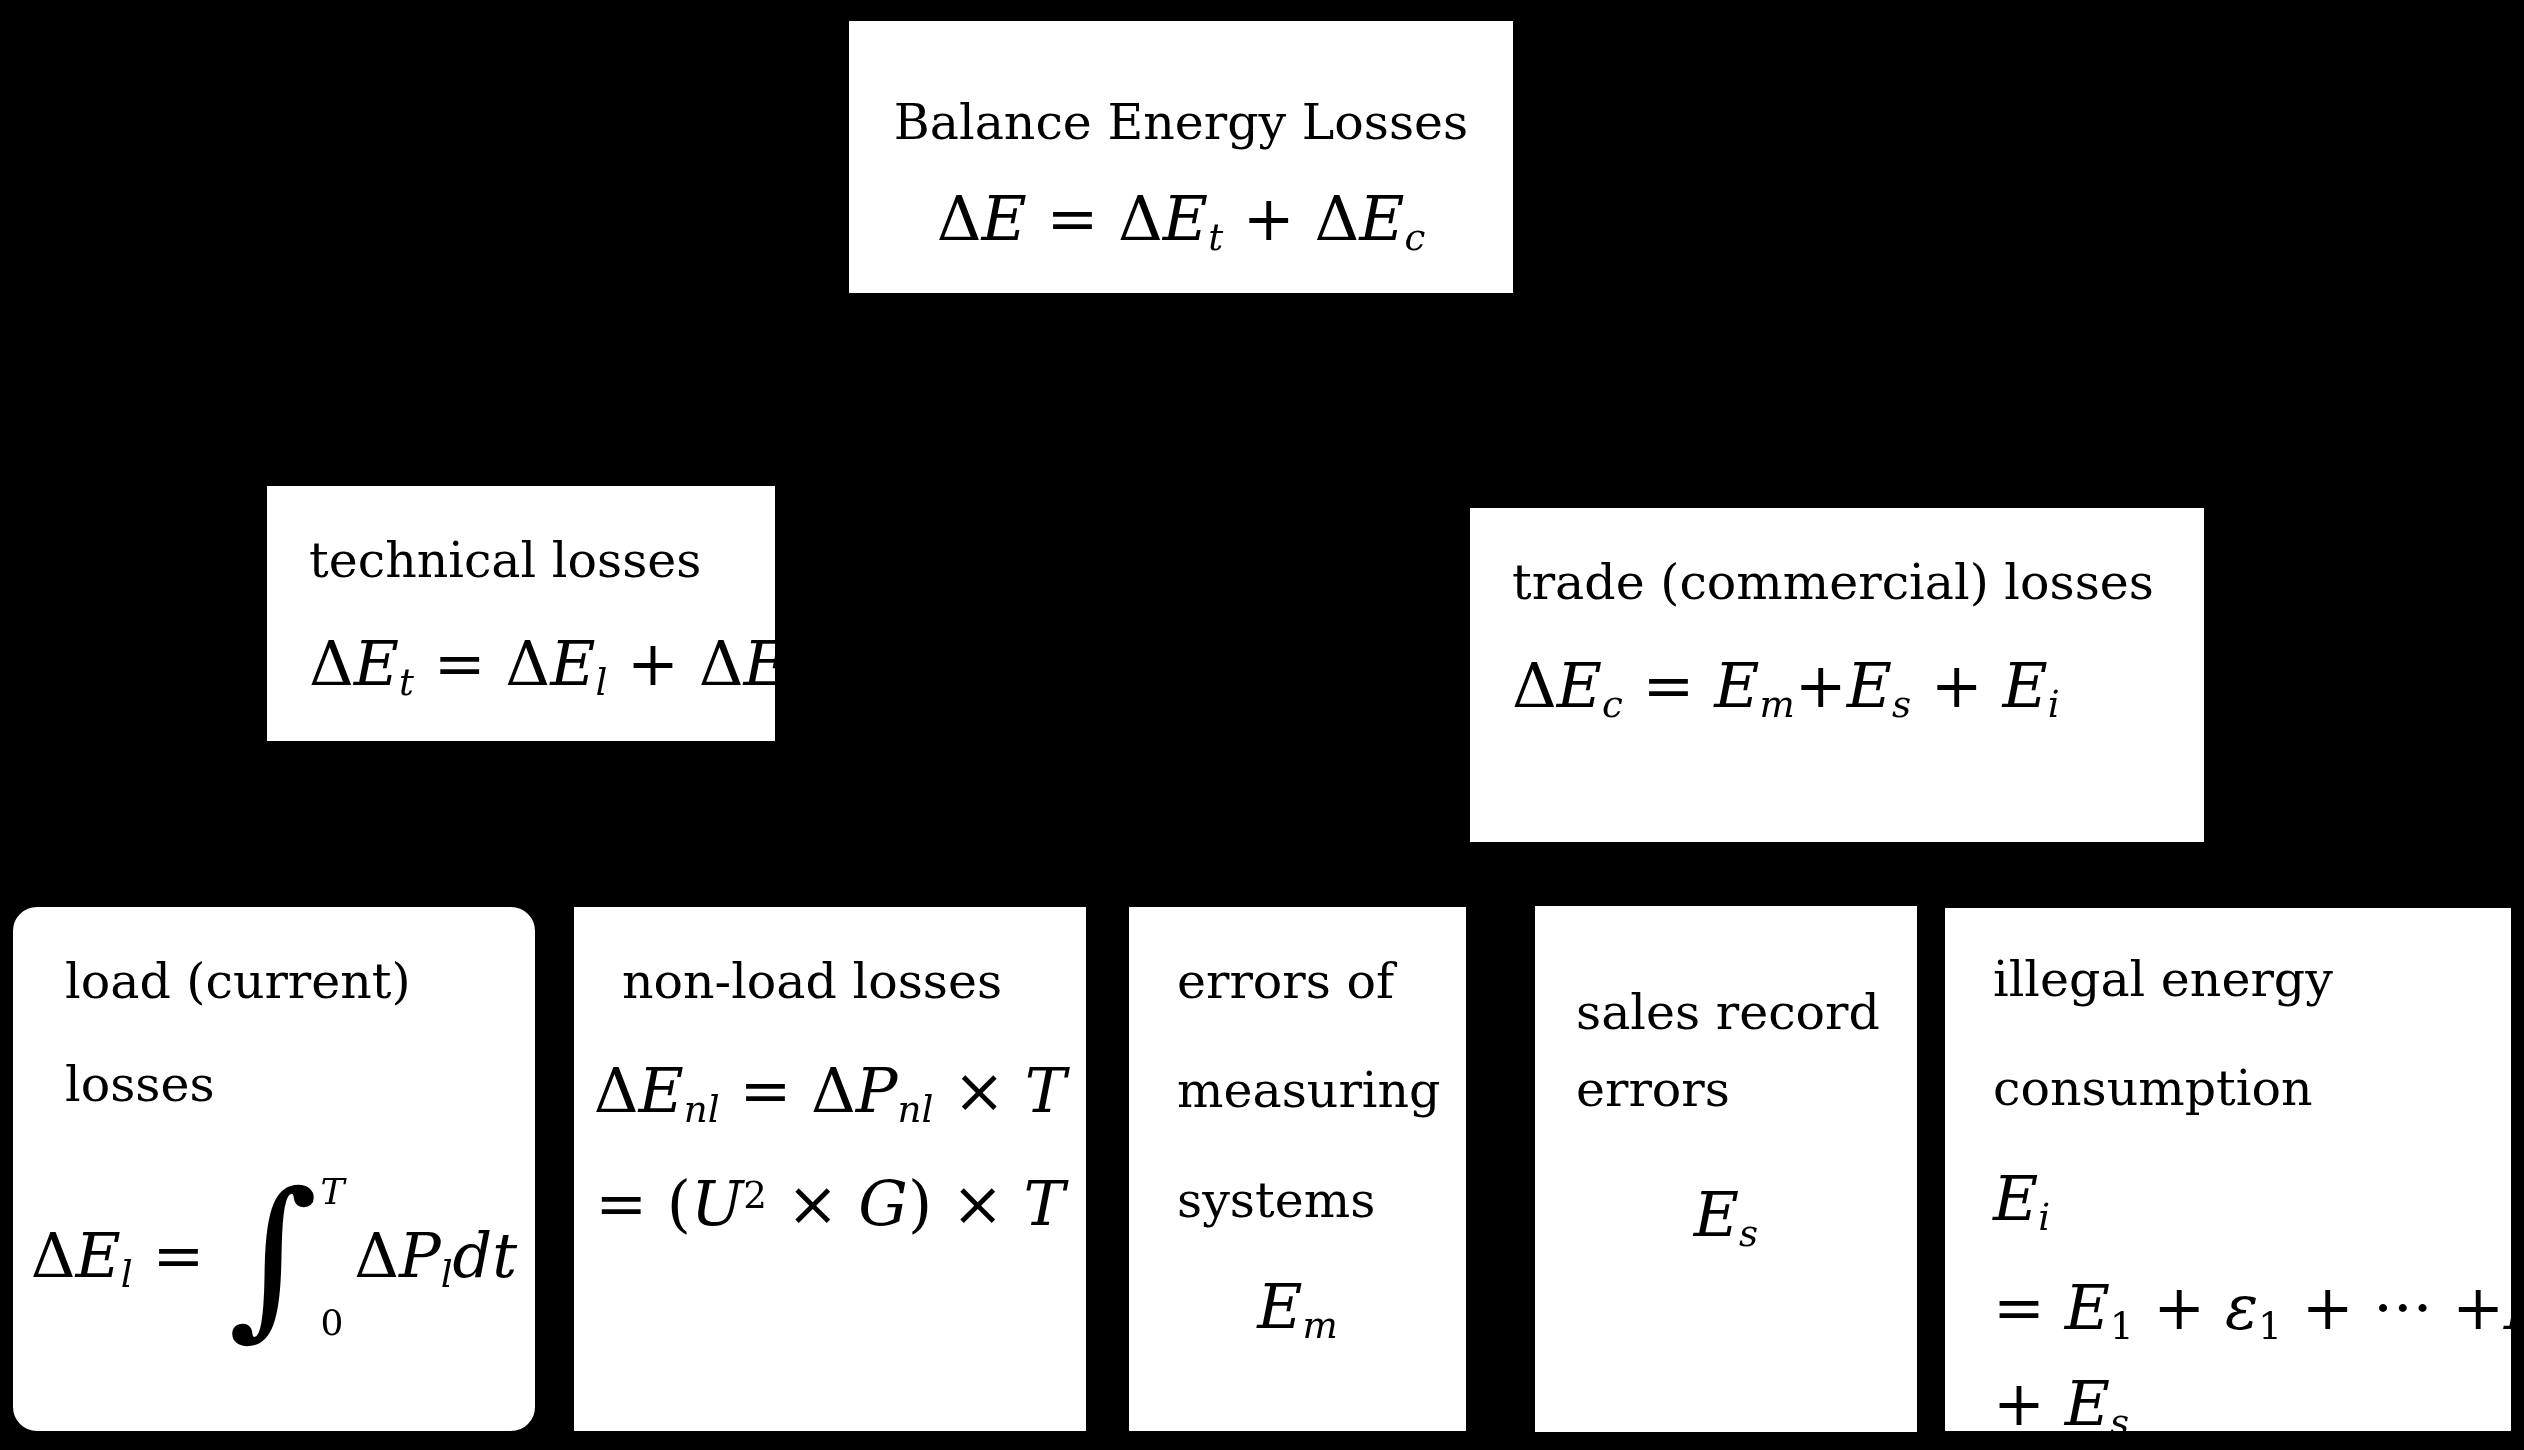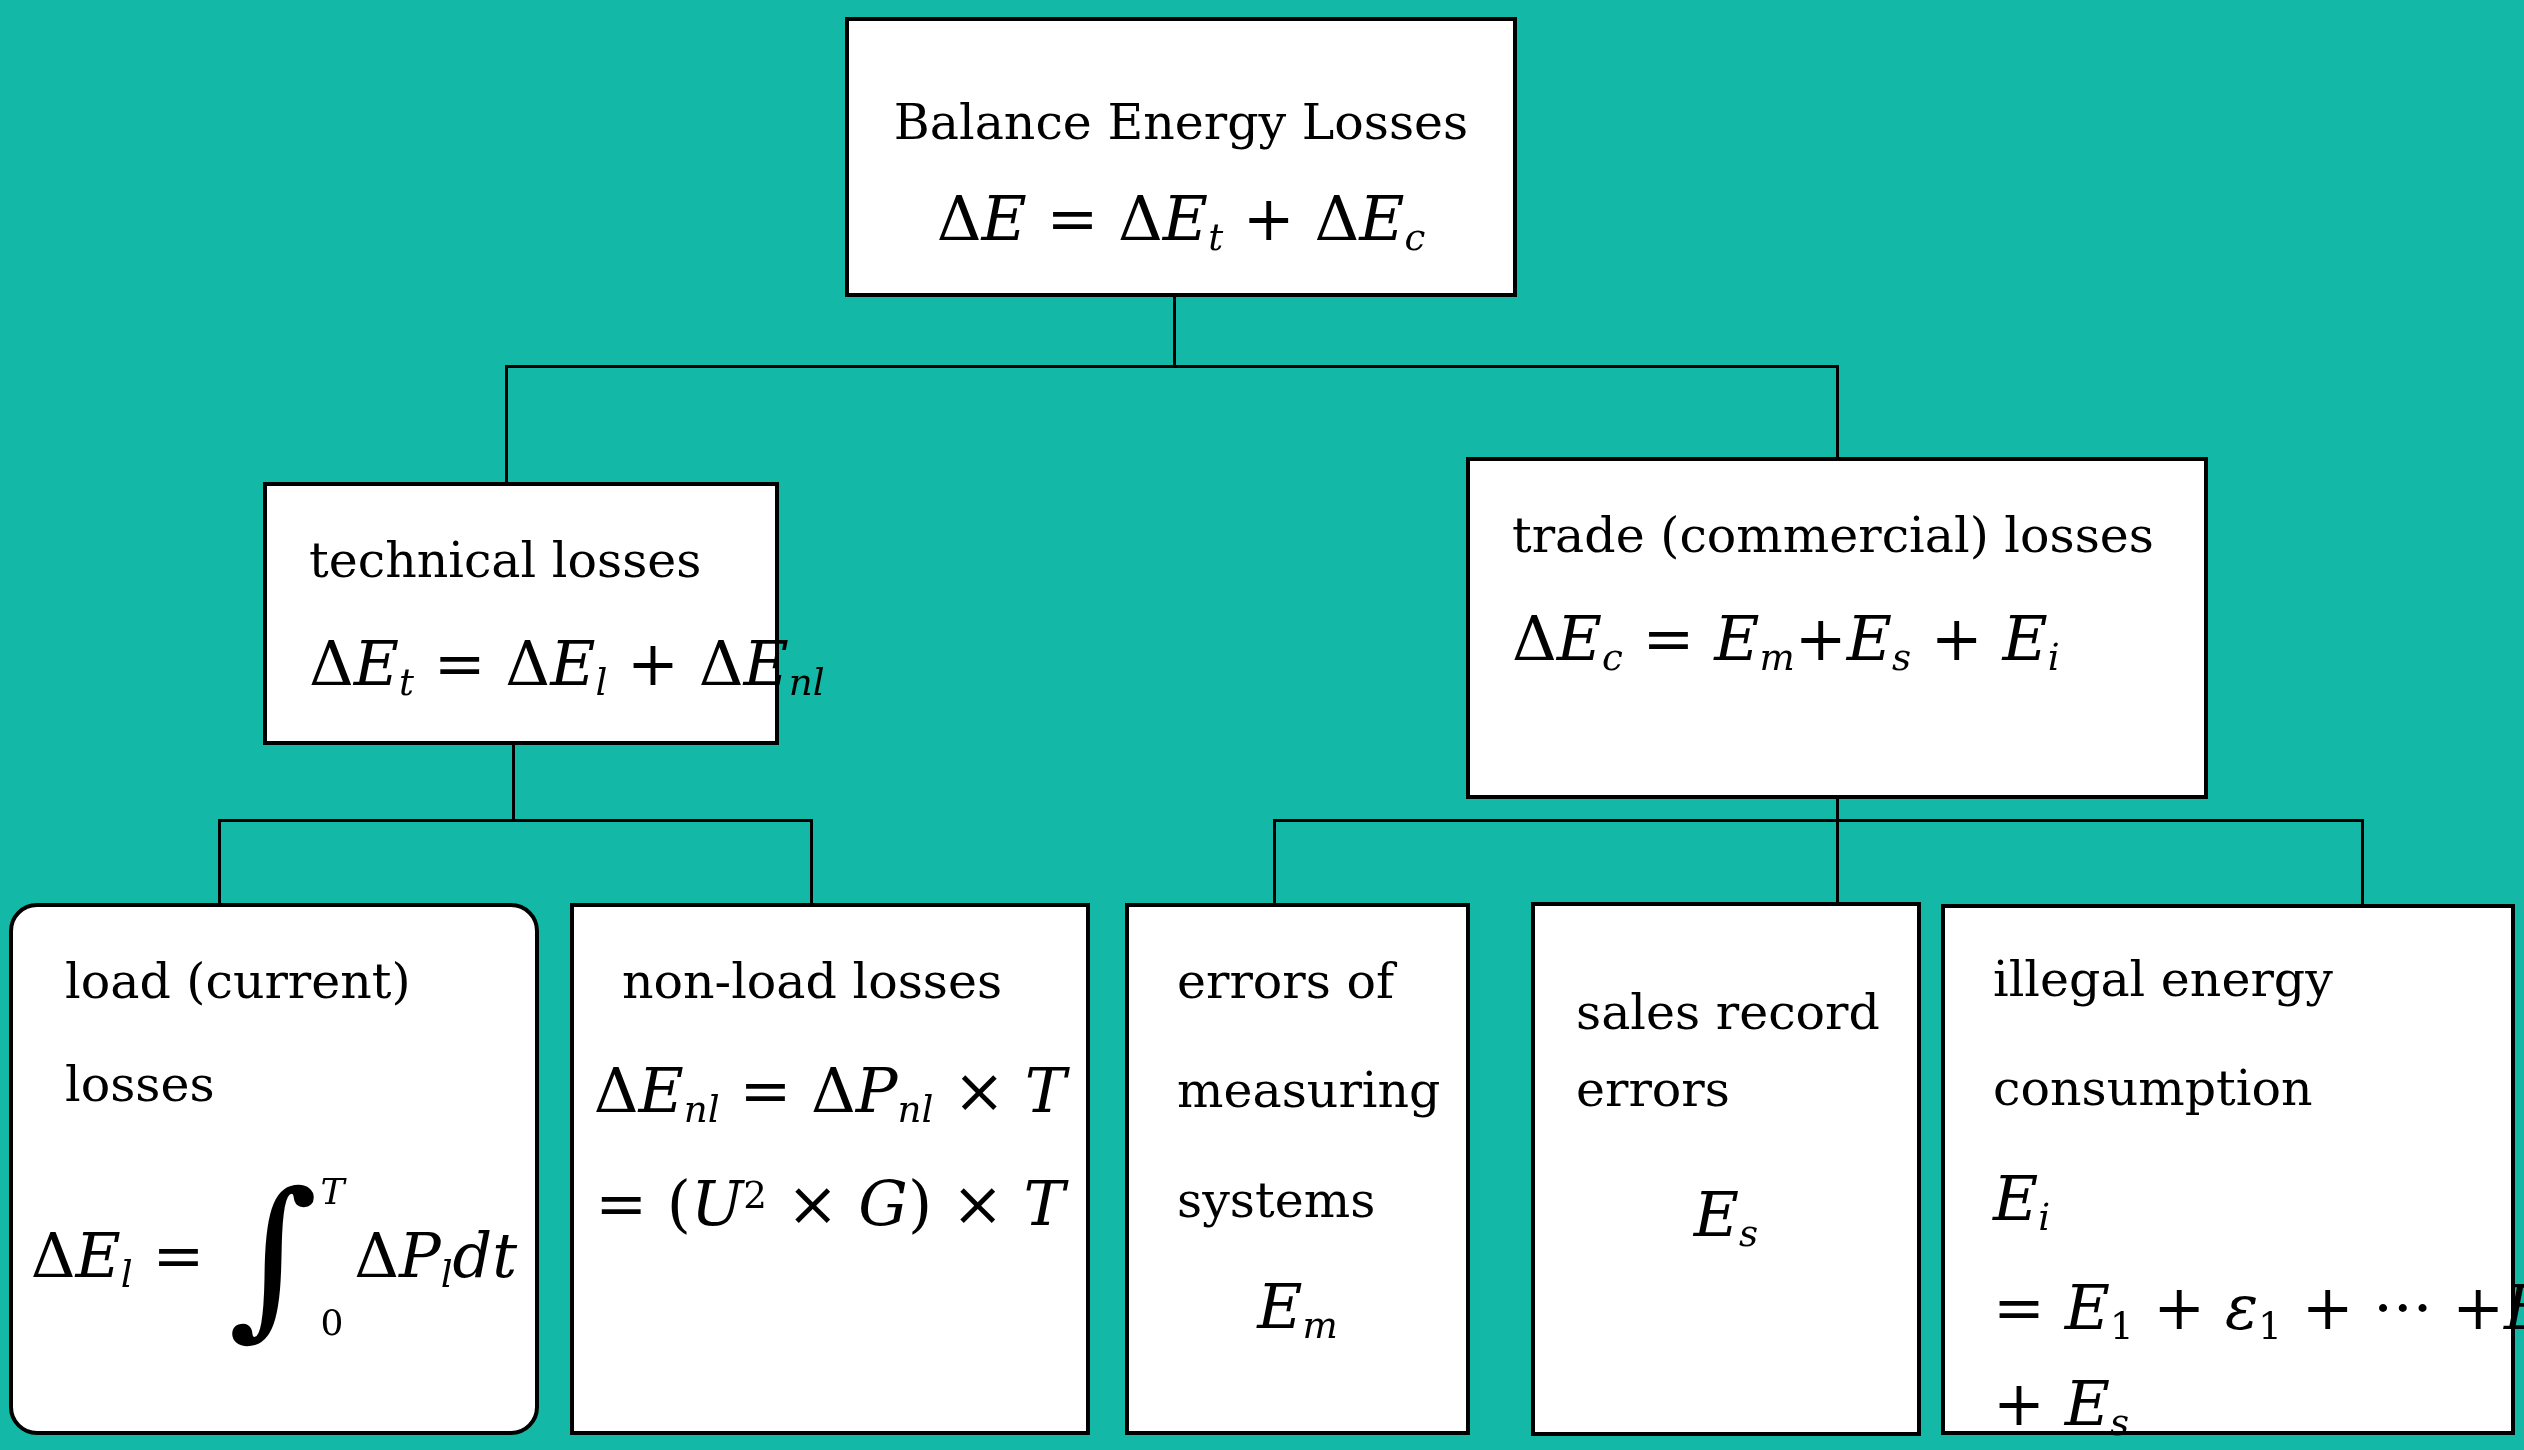--- a/index.html
+++ b/index.html
@@ -5,21 +5,21 @@
   * { box-sizing: border-box; margin: 0; padding: 0; }
   html, body { background: #ffffff; }
   body {
     font-family: "DejaVu Serif", "Liberation Serif", serif;
     color: #000000;
   }
   .canvas {
     position: relative;
     width: 2525px;
     height: 1450px;
-    background: #14b8a6;
+    background: #000000;
     overflow: hidden;
   }
   
   .conn { position: absolute; background: #000000; }
   .conn.v { width: 2.7px; }
   .conn.h { height: 2.7px; }
   
   .node {
     position: absolute;
     border: 4.1px solid #000000;
@@ -85,21 +85,21 @@
   <div class="node" style="left:845px; top:17px; width:672px; height:280px;">
     <div class="bline center" style="top:68px;">Balance Energy Losses</div>
     <div class="bline center formula" style="top:164px;">Δ<i>E</i> = Δ<i>E</i><sub><i>t</i></sub> + Δ<i>E</i><sub><i>c</i></sub></div>
   </div>
 
   <div class="node" style="left:263px; top:482px; width:516px; height:263px;">
     <div class="bline" style="top:41px; padding-left:42px;">technical losses</div>
     <div class="bline formula" style="top:144px; padding-left:42px;">Δ<i>E</i><sub><i>t</i></sub> = Δ<i>E</i><sub><i>l</i></sub> + Δ<i>E</i><sub><i>nl</i></sub></div>
   </div>
 
-  <div class="node" style="left:1466px; top:457px; width:742px; height:342px;">
+  <div class="node" style="left:1466px; top:504px; width:742px; height:342px;">
     <div class="bline" style="top:41px; padding-left:42px;">trade (commercial) losses</div>
     <div class="bline formula" style="top:144px; padding-left:42px;">Δ<i>E</i><sub><i>c</i></sub> = <i>E</i><sub><i>m</i></sub>+<i>E</i><sub><i>s</i></sub> + <i>E</i><sub><i>i</i></sub></div>
   </div>
 
   <div class="node" style="left:9px; top:903px; width:530px; height:532px;border-radius:28px;">
     <div class="bline" style="top:41px; padding-left:52px;">load (current)</div>
     <div class="bline" style="top:144px; padding-left:52px;">losses</div>
     <div class="bline formula tall" style="top:246px;">
         <span class="fpart">Δ<i>E</i><sub><i>l</i></sub> = </span>
         <span class="integral">

